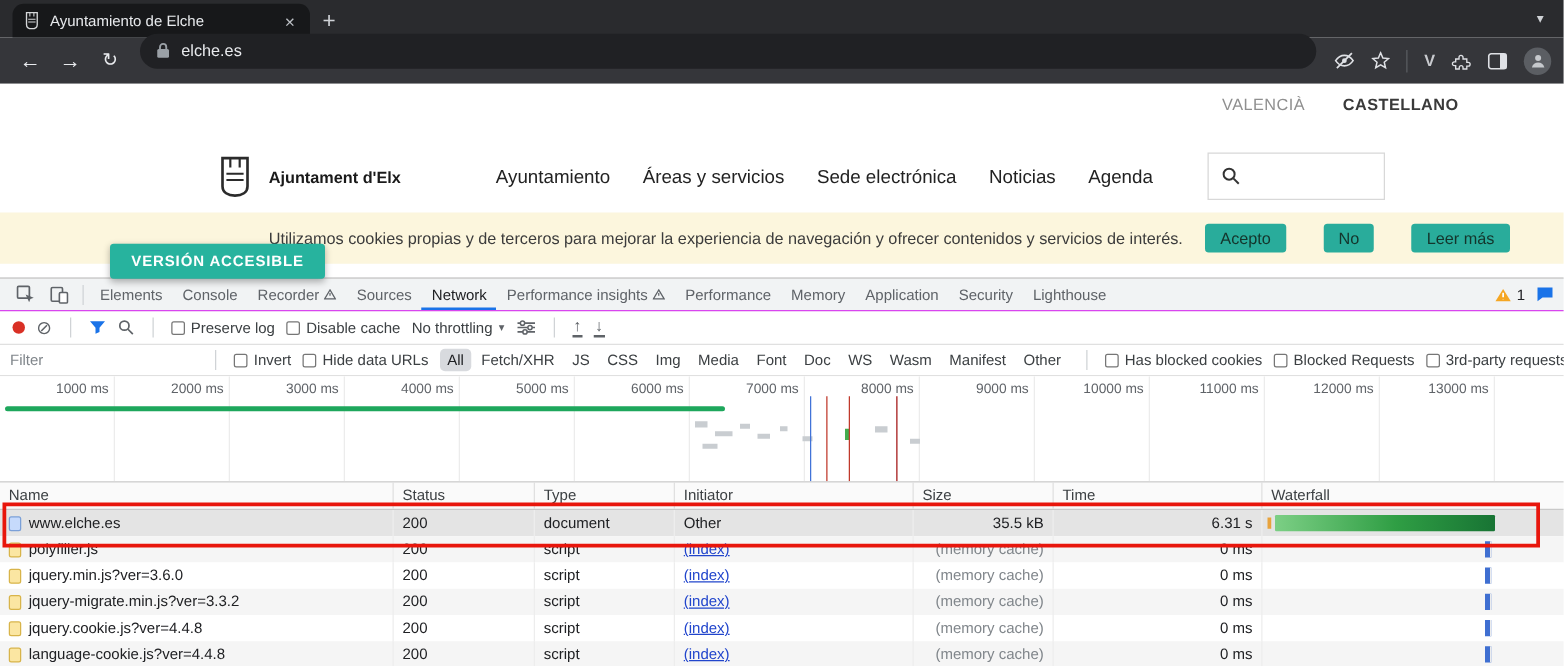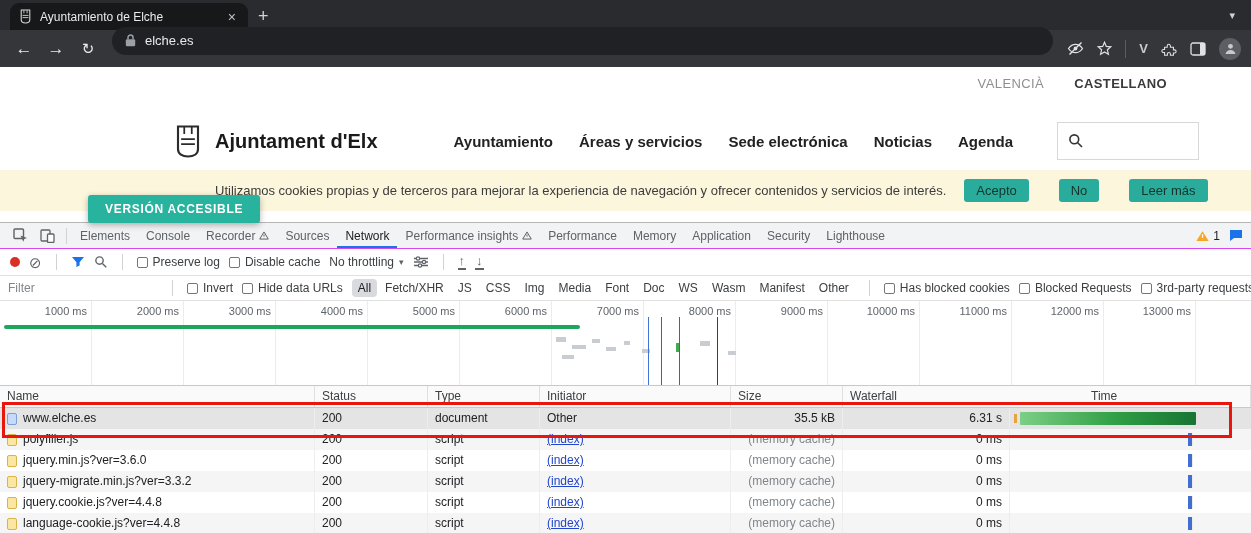--- a/index.html
+++ b/index.html
@@ -23,22 +23,22 @@
 .ext-v{font-size:13px;font-weight:bold;color:#c8cace}
 .avatar{width:22px;height:22px;border-radius:50%;background:#5b5e63;display:flex;align-items:center;justify-content:center}
 
 
 .page{position:absolute;top:67px;left:0;right:0;height:155px;background:#fff}
 .langrow{position:absolute;top:9px;right:84px;font-size:13px;letter-spacing:.4px;display:flex;gap:30px}
 .lang-val{color:#8f8f8f}
 .lang-cast{color:#3a3a3a;font-weight:bold}
 .sitehead{position:absolute;top:46px;left:0;right:0;height:56px;display:flex;align-items:center}
 .logo{margin-left:173px;display:flex;align-items:center;gap:12px;color:#2b2b2b}
-.logotext{font-size:20px;font-weight:bold;color:#1a1a1a}
-.sitenav{display:flex;gap:26px;margin-left:76px;font-size:15px;font-weight:bold;color:#222}
+.logotext{font-size:13px;font-weight:bold;color:#1a1a1a}
+.sitenav{display:flex;gap:26px;margin-left:76px;font-size:15px;font-weight:normal;color:#222}
 .searchbox{width:142px;height:38px;border:1px solid #d8d8d8;display:flex;align-items:center;padding-left:10px;margin-left:44px;color:#333}
 .cookie{position:absolute;left:0;right:0;top:103px;height:41px;background:#fcf6dd;display:flex;align-items:center;padding-left:215px;font-size:13px;color:#3c3c3c}
 .cbtn{margin-left:30px;background:#29ac9b;color:#14352c;font-size:13px;padding:4px 12px;border-radius:3px;white-space:nowrap}
 .cbtn.first{margin-left:18px}
 .access{position:absolute;left:88px;top:195px;background:#27b39e;color:#fff;font-weight:bold;font-size:12px;letter-spacing:.7px;padding:7px 17px;border-radius:3px;box-shadow:0 2px 6px rgba(0,0,0,.3);z-index:30}
 
 
 .devtools{position:absolute;top:222px;left:0;right:0;height:311px;background:#fff;font-size:12px;color:#202124;border-top:1px solid #b6b6b6}
 .dt-tabs{display:flex;align-items:center;height:26px;background:#f1f3f4;border-bottom:1px solid #d946ef;color:#5f6368;padding-left:7px}
 .dt-ico{padding:0 6px;color:#5f6368}
@@ -373,22 +373,22 @@
     <div class="mline red" style="left:679px"></div>
     <div class="mline dark" style="left:717px"></div>
   </div>
 
   <div class="thead">
     <div class="th c-name">Name</div>
     <div class="th c-status">Status</div>
     <div class="th c-type">Type</div>
     <div class="th c-init">Initiator</div>
     <div class="th c-size">Size</div>
+    <div class="th c-time">Time</div>
     <div class="th c-wf">Waterfall</div>
-    <div class="th c-time">Time</div>
   </div>
 
   <div class="tbody">
     <div class="net-row hl">
         <div class="cell cell-name c-name">
           <span class="file-icon doc"></span>
           <span>www.elche.es</span>
         </div>
         <div class="cell c-status">200</div>
         <div class="cell c-type">document</div>

